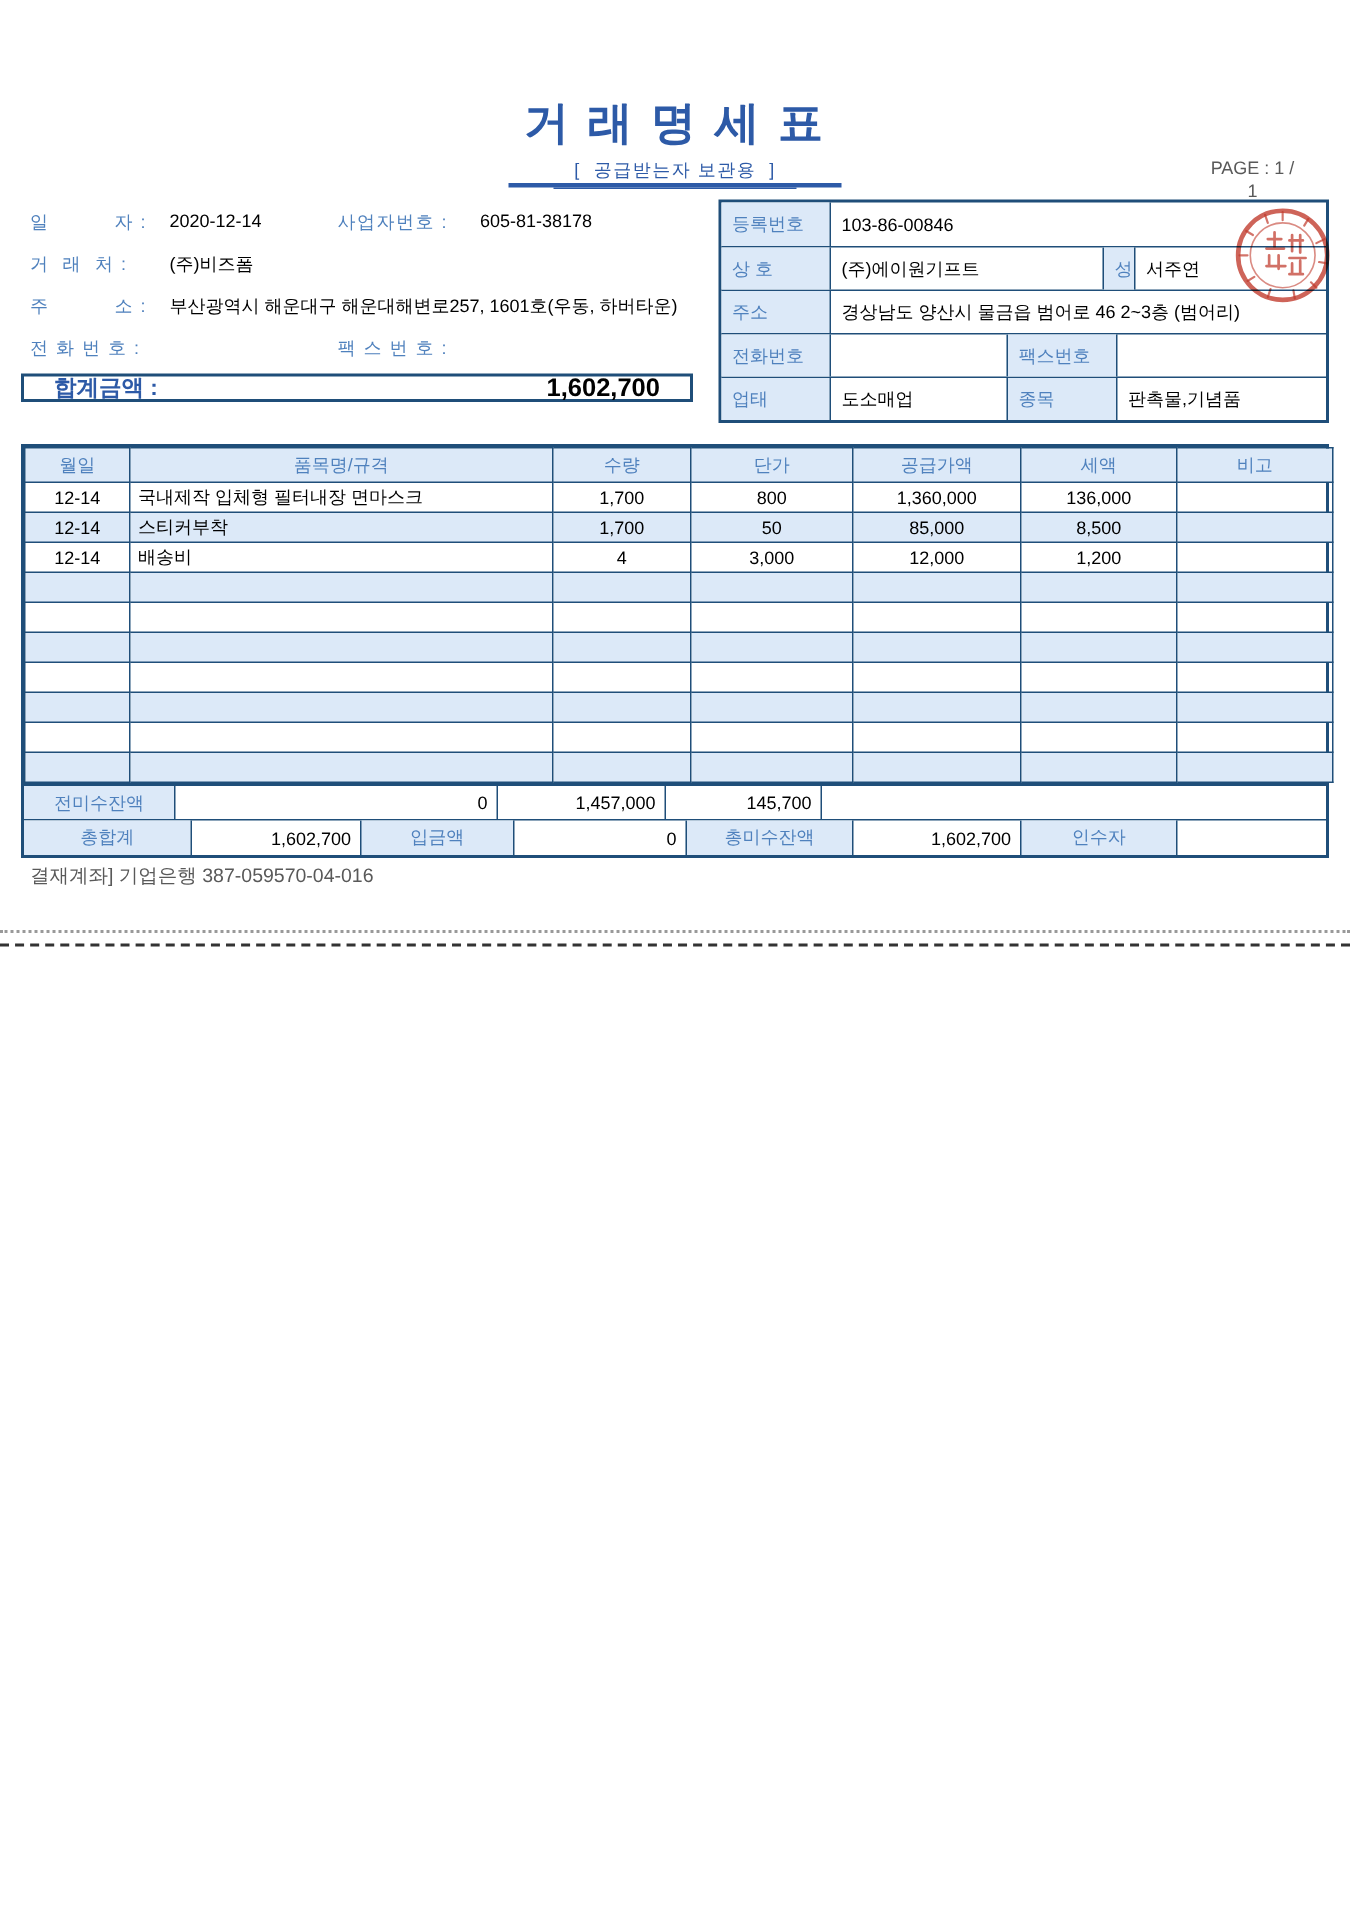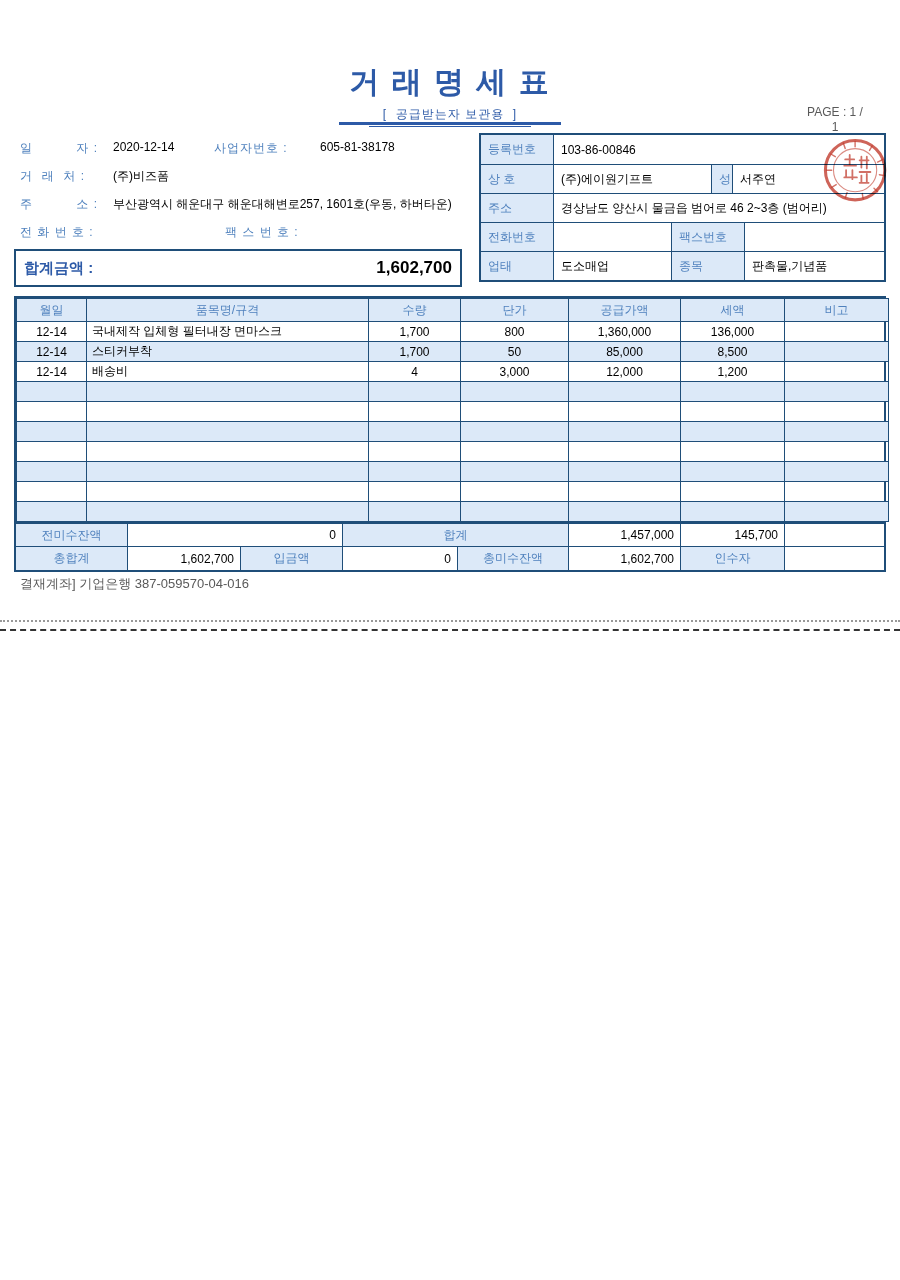--- a/index.html
+++ b/index.html
@@ -17,23 +17,23 @@
   .subtitle-text{display:inline-block;font-size:12px;color:var(--title-blue);
     border-bottom:1px solid var(--title-blue);padding:0 14px 3px;letter-spacing:1px;white-space:pre;}
   .page-num{position:absolute;top:105px;left:780px;width:110px;text-align:center;
     color:var(--page-gray);font-size:12px;line-height:15px;}
 
   .buyer{position:absolute;left:20px;top:140px;width:450px;height:100px;font-size:12px;}
   .brow{position:absolute;left:0;height:16px;width:450px;text-decoration:underline;}
   .blabel{position:absolute;color:var(--label-blue);white-space:pre;letter-spacing:1px;}
   .bvalue{position:absolute;color:#000;white-space:nowrap;}
 
-  .total-box{position:absolute;left:14px;top:249px;width:448px;height:38px;
+  .total-box{position:absolute;left:14px;top:249px;width:448px;height:19px;
     border:2px solid var(--border-dark);display:flex;align-items:center;justify-content:space-between;
-    padding:0 8px;background:#fff;}
+    padding:0 20px;background:#fff;}
   .tb-label{color:var(--title-blue);font-weight:bold;font-size:15px;}
   .tb-value{color:#000;font-weight:bold;font-size:17px;}
 
   .supplier{position:absolute;left:479px;top:133px;width:407px;border:2px solid var(--border-dark);background:#fff;}
   .srow{display:flex;height:29px;border-top:1px solid var(--border-dark);}
   .srow:first-child{border-top:none;}
   .scell{border-left:1px solid var(--border-dark);display:flex;align-items:center;
     padding:0 7px;font-size:12px;overflow:hidden;white-space:nowrap;}
   .scell:first-child{border-left:none;}
   .slabel{background:var(--cell-blue-bg);color:var(--label-blue);}
@@ -75,21 +75,21 @@
   </div>
   <div class="page-num">
     <div>PAGE : 1 /</div>
     <div>1</div>
   </div>
 
   <div class="buyer">
     <div class="brow" style="top:0">
       <span class="blabel" style="left:0">일          자 :</span>
       <span class="bvalue" style="left:93px">2020-12-14</span>
-      <span class="blabel" style="left:194px">사업자번호 :</span>
+      <span class="blabel" style="left:205px">사업자번호 :</span>
       <span class="bvalue" style="left:300px">605-81-38178</span>
     </div>
     <div class="brow" style="top:28px">
       <span class="blabel" style="left:0">거  래  처 :</span>
       <span class="bvalue" style="left:93px">(주)비즈폼</span>
     </div>
     <div class="brow" style="top:56px">
       <span class="blabel" style="left:0">주          소 :</span>
       <span class="bvalue" style="left:93px">부산광역시 해운대구 해운대해변로257, 1601호(우동, 하버타운)</span>
     </div>
@@ -106,21 +106,21 @@
     <span class="tb-value">1,602,700</span>
   </div>
 
   <div class="supplier">
     <div class="srow">
       <div class="scell slabel" style="width:72px">등록번호</div>
       <div class="scell" style="flex:1">103-86-00846</div>
     </div>
     <div class="srow">
       <div class="scell slabel" style="width:72px">상 호</div>
-      <div class="scell" style="width:158px">(주)에이원기프트</div>
+      <div class="scell" style="width:182px">(주)에이원기프트</div>
       <div class="scell slabel" style="width:21px">성명</div>
       <div class="scell" style="flex:1">서주연</div>
     </div>
     <div class="srow">
       <div class="scell slabel" style="width:72px">주소</div>
       <div class="scell" style="flex:1">경상남도 양산시 물금읍 범어로 46 2~3층 (범어리)</div>
     </div>
     <div class="srow">
       <div class="scell slabel" style="width:72px">전화번호</div>
       <div class="scell" style="width:118px"></div>
@@ -259,23 +259,22 @@
             <td class="col-qty"></td>
             <td class="col-price"></td>
             <td class="col-supply"></td>
             <td class="col-tax"></td>
             <td class="col-note"></td>
           </tr>
         </tbody>
     </table>
 
     <div class="sumrow rowA">
-      <div class="sumcell sum-label" style="width:111px">전미수잔액</div>
+      <div class="sumcell sum-label" style="width:100px">전미수잔액</div>
       <div class="sumcell sum-num" style="width:215px">0</div>
-      <div class="sumcell sum-label" style="width:226px">합계</div>
       <div class="sumcell sum-num" style="width:112px">1,457,000</div>
       <div class="sumcell sum-num" style="width:104px">145,700</div>
       <div class="sumcell" style="flex:1"></div>
     </div>
 
     <div class="sumrow rowB">
       <div class="sumcell sum-label" style="width:111px">총합계</div>
       <div class="sumcell sum-num" style="width:113px">1,602,700</div>
       <div class="sumcell sum-label" style="width:102px">입금액</div>
       <div class="sumcell sum-num" style="width:115px">0</div>

